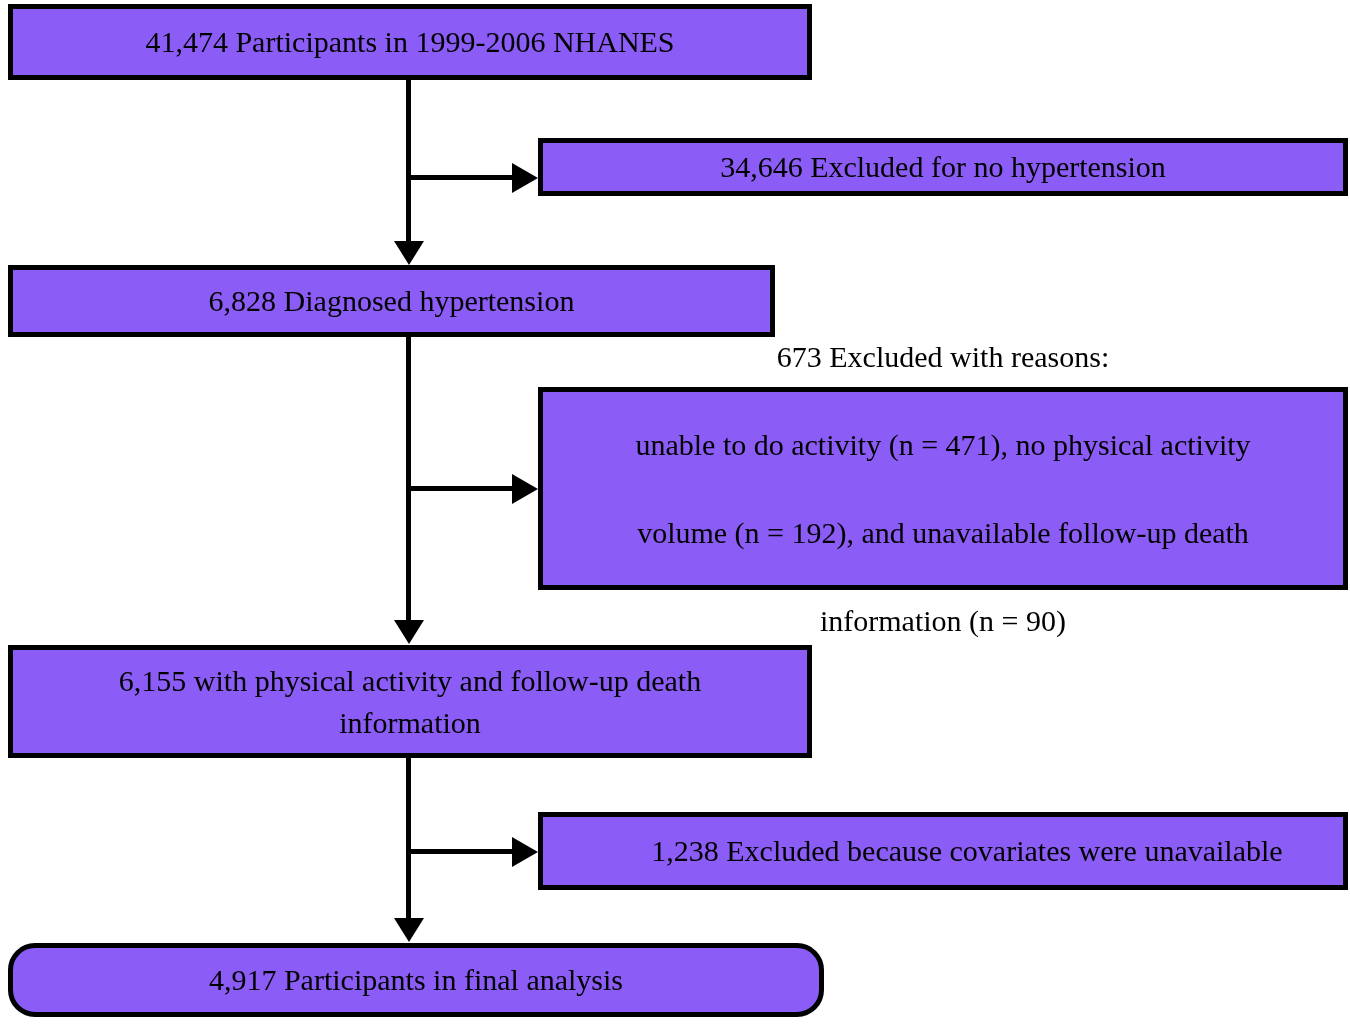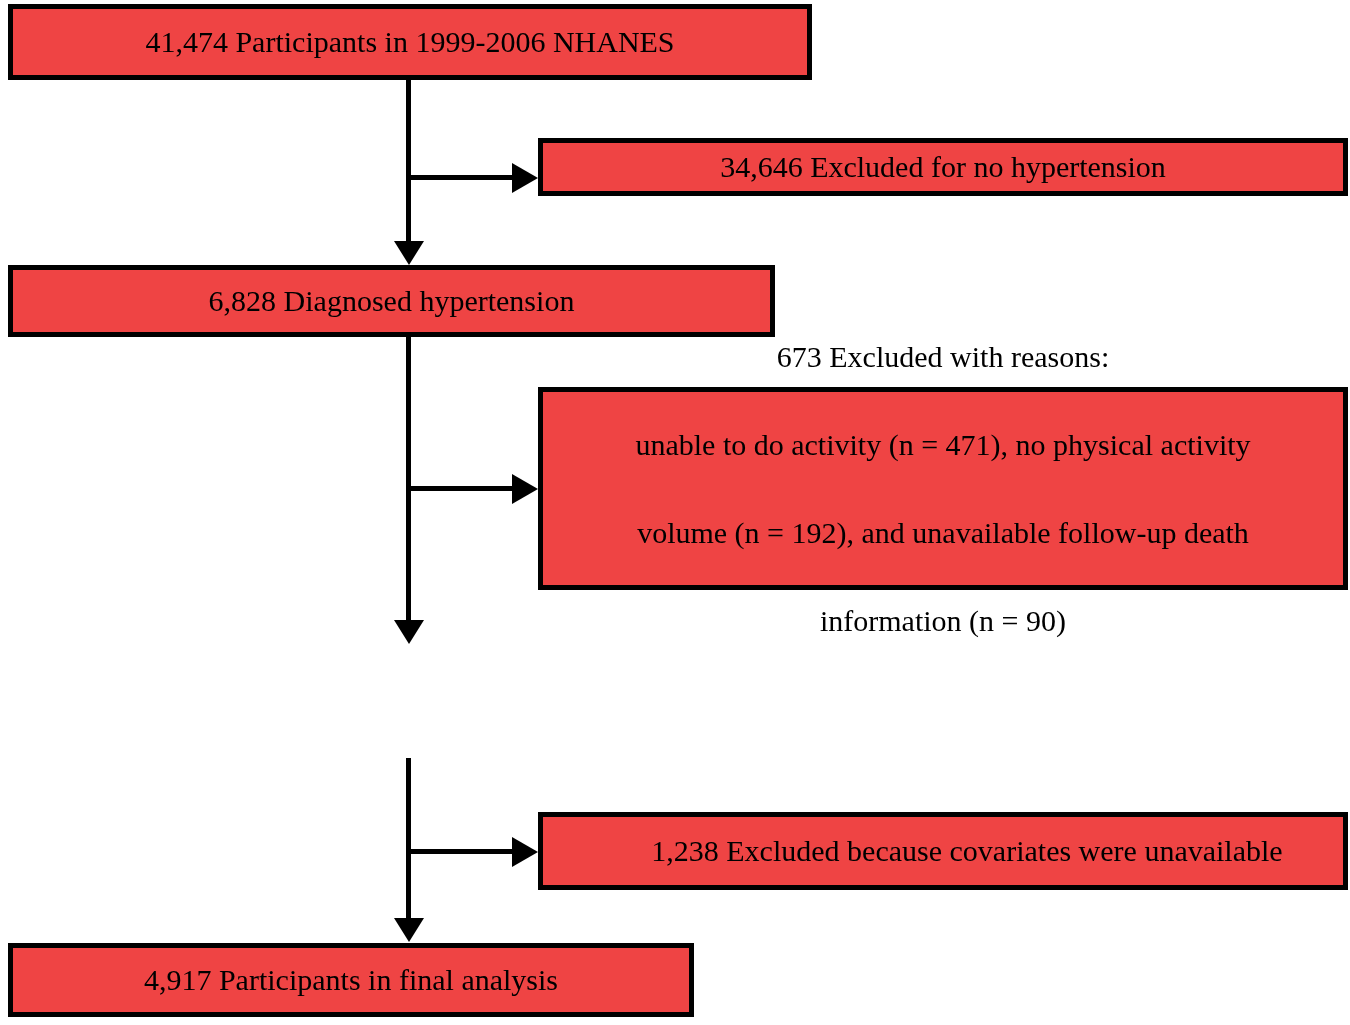--- a/index.html
+++ b/index.html
@@ -12,37 +12,37 @@
     width: 1350px;
     height: 1025px;
     background: #ffffff;
     font-family: "Liberation Serif", "DejaVu Serif", serif;
     color: #000000;
     overflow: hidden;
   }
   .box {
     position: absolute;
     box-sizing: border-box;
-    background: #ef4444;
+    background: #8b5cf6;
     border: 5px solid #000000;
     display: flex;
     flex-direction: column;
     align-items: center;
     justify-content: center;
     text-align: center;
     font-size: 30px;
     line-height: 42px;
   }
   .box .line { white-space: nowrap; }
 
   
   #box-nhanes      { left: 8px;   top: 4px;   width: 804px; height: 76px;  }
   #box-diagnosed   { left: 8px;   top: 265px; width: 767px; height: 72px;  }
   #box-withpa      { left: 8px;   top: 645px; width: 804px; height: 113px; }
-  #box-final       { left: 8px;   top: 943px; width: 686px; height: 74px;  }
+  #box-final       { left: 8px;   top: 943px; width: 816px; height: 74px; border-radius: 27px;  }
 
   
   #box-excl-nohtn  { left: 538px; top: 138px; width: 810px; height: 58px;  }
   #box-excl-reasons{ left: 538px; top: 387px; width: 810px; height: 203px; line-height: 44px; gap: 44px; }
   #box-excl-covar  { left: 538px; top: 812px; width: 810px; height: 78px; padding-left: 48px;  }
 
   
   .vline, .hline {
     position: absolute;
     background: #000000;
@@ -88,20 +88,24 @@
 <div id="stage">
 
   <div class="box" id="box-nhanes">
     <div class="line">41,474 Participants in 1999-2006 NHANES</div>
   </div>
 
   <div class="box" id="box-diagnosed">
     <div class="line">6,828 Diagnosed hypertension</div>
   </div>
 
+  <div class="box" id="box-withpa">
+    <div class="line">6,155 with physical activity and follow-up death</div>
+    <div class="line">information</div>
+  </div>
 
   <div class="box" id="box-final">
     <div class="line">4,917 Participants in final analysis</div>
   </div>
 
   <div class="box" id="box-excl-nohtn">
     <div class="line">34,646 Excluded for no hypertension</div>
   </div>
 
   <div class="box" id="box-excl-reasons">

